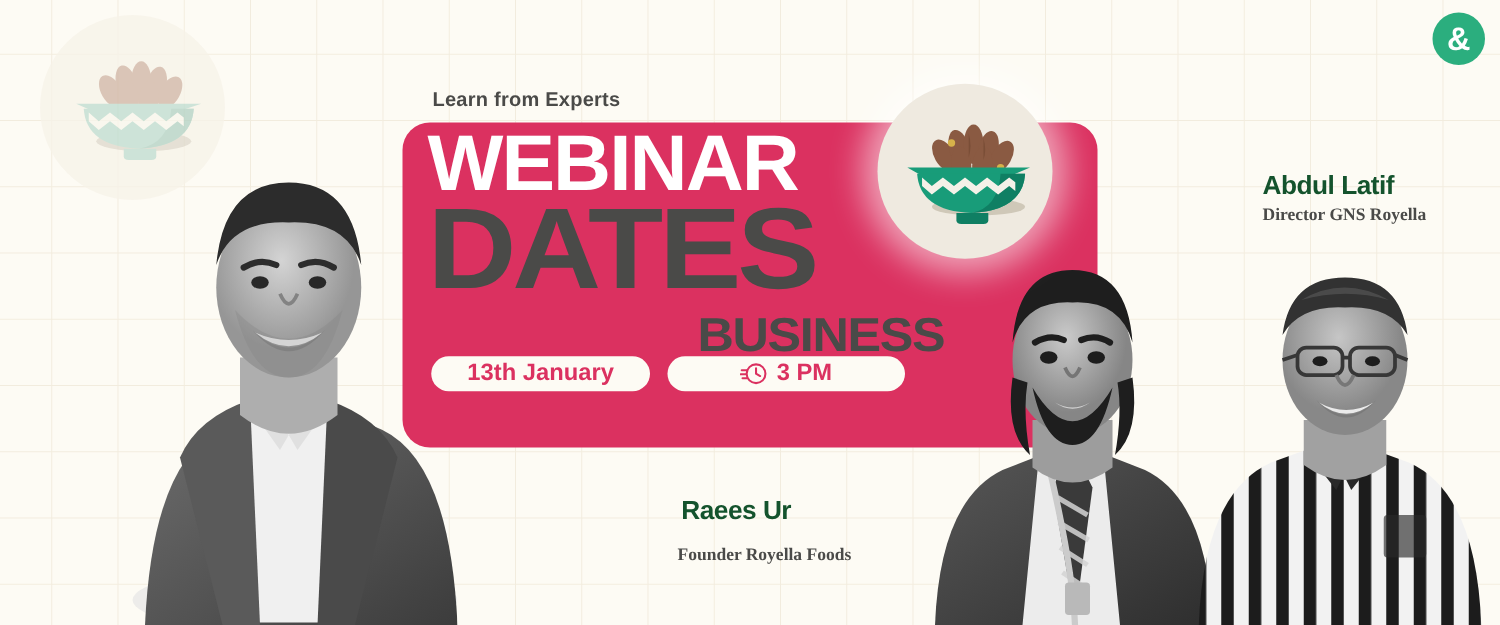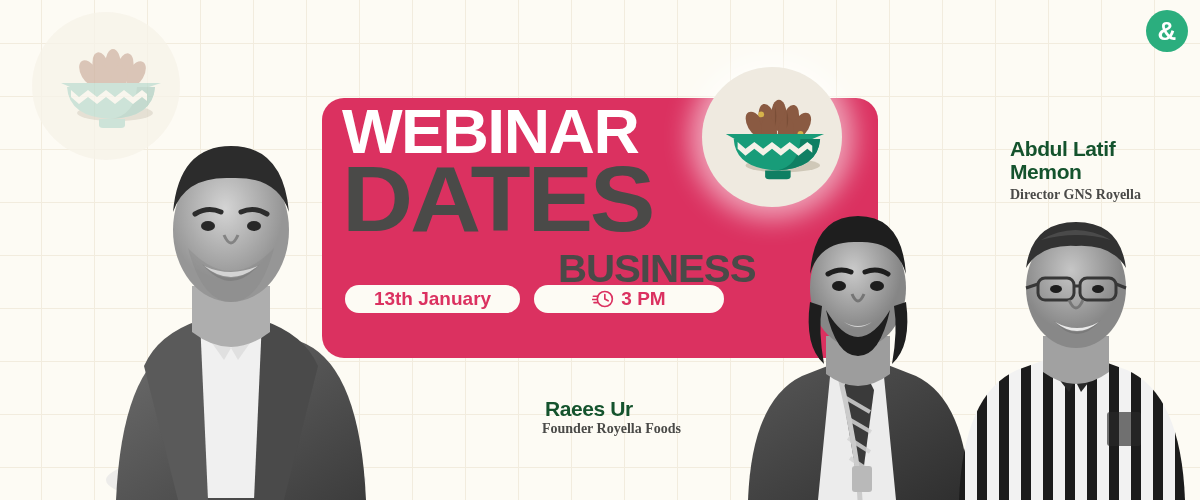--- a/index.html
+++ b/index.html
@@ -135,21 +135,21 @@
 
   
   .caption { position:absolute; z-index:15; }
   .caption .cname {
     font-size:21px; font-weight:bold; color:#14532d;
     line-height:1.08; letter-spacing:-.4px;
   }
   .caption .crole {
     font-family:"Liberation Serif", serif;
     font-size:14px; font-weight:bold; color:#4A4A48;
-    margin-top:0; white-space:nowrap;
+    margin-top:16px; white-space:nowrap;
   }
   #caption-center { left:545px; top:398px; text-align:left; }
   #caption-center .crole { text-align:center; margin-left:-3px; }
   #caption-right  { left:1010px; top:138px; }
   #caption-right .crole { margin-top:4px; }
 </style>
 </head>
 <body>
 
 <div id="banner">
@@ -283,20 +283,21 @@
       </g>
       <ellipse cx="101" cy="109" rx="6" ry="4" fill="#1F1D1B"></ellipse>
       <ellipse cx="143" cy="109" rx="6" ry="4" fill="#1F1D1B"></ellipse>
       <path d="M114 120 q7 16 14 0" stroke="#7E766F" stroke-width="3" fill="none"></path>
       <path d="M100 142 q22 18 44 0 q-22 12 -44 0 Z" fill="#EDEAE5"></path>
       <path d="M98 140 q24 24 48 0 q-24 28 -48 0 Z" fill="#6B635C" opacity=".4"></path>
     </svg>
   </div>
 
   <div id="headline">
+    <div id="eyebrow">Learn from Experts</div>
     <div id="title-dates">DATES</div>
     <div id="title-webinar">WEBINAR</div>
     <div id="title-business">BUSINESS</div>
   </div>
 
   <div id="badges">
     <div class="pill" id="pill-date">
       <span>13th January</span>
     </div>
     <div class="pill" id="pill-time">
@@ -338,19 +339,18 @@
     </svg>
   </div>
 
   <div class="caption" id="caption-center">
     <div class="cname">Raees Ur</div>
     <div class="crole">Founder Royella Foods</div>
   </div>
 
   <div class="caption" id="caption-right">
     <div class="cname">Abdul Latif</div>
-    <div class="cname">Memon</div>
     <div class="crole">Director GNS Royella</div>
   </div>
 
   <div id="logo">&amp;</div>
 
 </div>
 
 </body></html>

